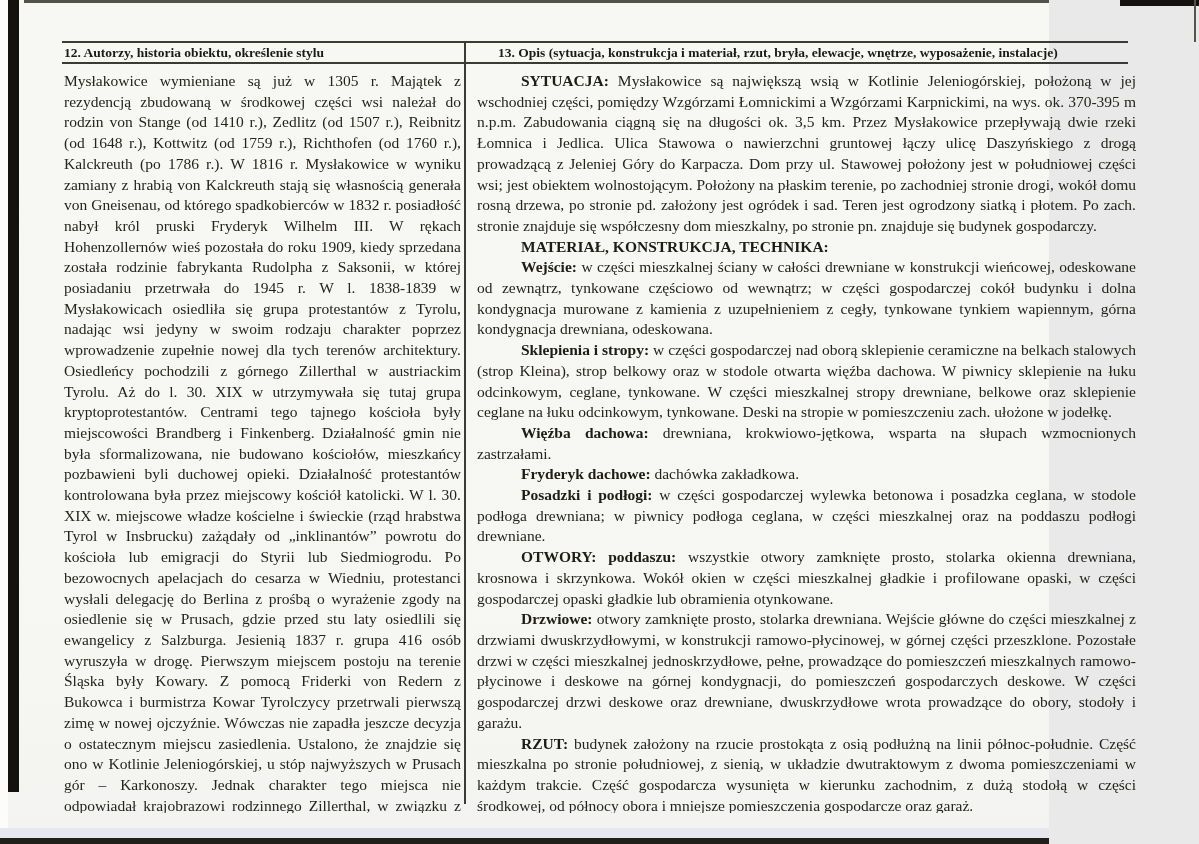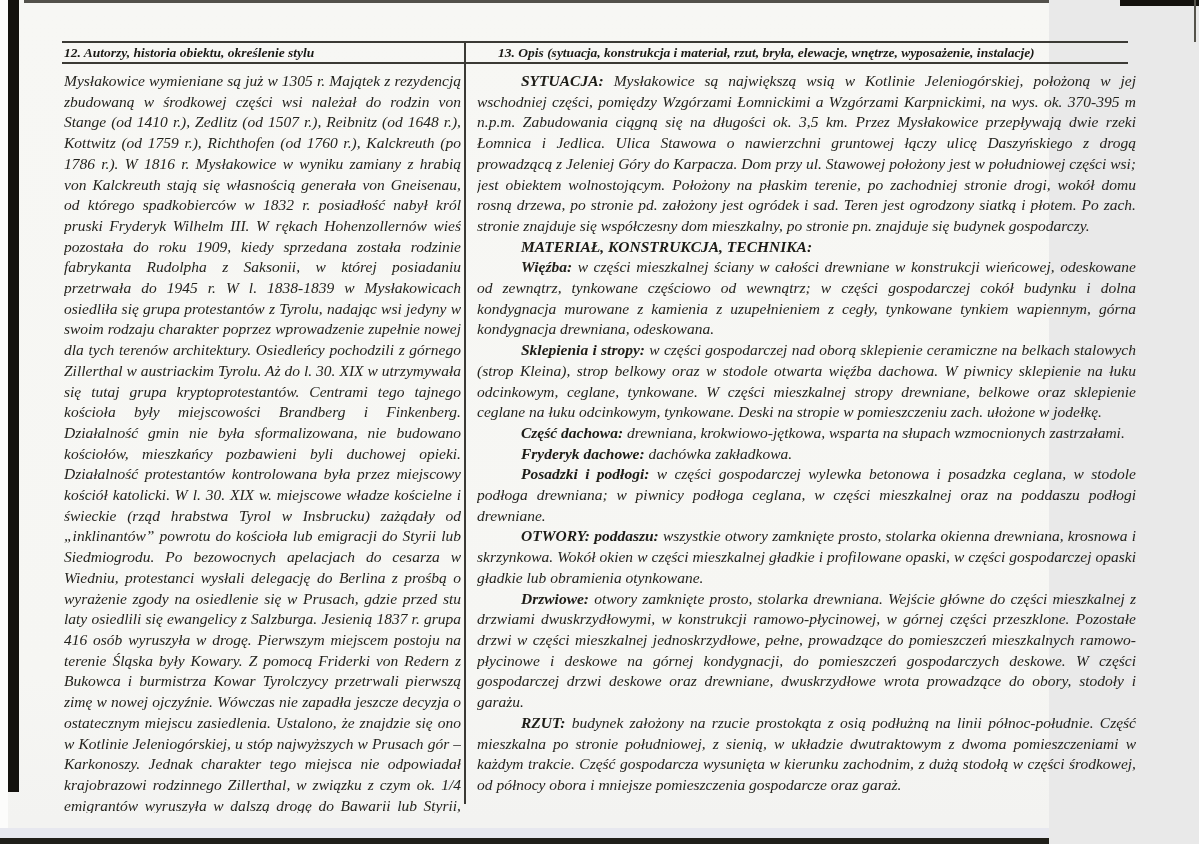--- a/index.html
+++ b/index.html
@@ -14,21 +14,20 @@
     width: 1199px; height: 844px;
     overflow: hidden;
     background: #e9e9e9;
   }
   .scan {
     position: relative;
     width: 1049px; height: 844px;
     background: linear-gradient(180deg, #f7f7f4 0%, var(--paper) 80%, #f3f3f1 97%);
     font-family: "Liberation Serif", "DejaVu Serif", serif;
     color: var(--ink);
-    font-style: italic;
   }
   
   .edge-top        { position:absolute; left:24px; right:0; top:0; height:3px; background:#36342d; opacity:.85; }
   .edge-top-right  { position:absolute; left:1120px; width:79px; top:0; height:6px; background:var(--scan-edge); }
   .edge-right-mark { position:absolute; left:1194px; width:2px; top:0; height:42px; background:#55534b; }
   .edge-left-white { position:absolute; left:0; top:0; width:8px; height:838px; background:#fcfcfb; }
   .edge-left-black { position:absolute; left:8px; top:0; width:11px; height:792px; background:var(--scan-edge); }
   .edge-bottom-strip { position:absolute; left:0; right:0; top:828px; height:10px; background:#e7e8ef; }
   .edge-bottom-band  { position:absolute; left:0; right:0; top:838px; height:6px; background:#201f1a; }
   
@@ -77,23 +76,23 @@
   <div class="hdr hdr-left">12. Autorzy, historia obiektu, określenie stylu</div>
   <div class="hdr hdr-right">13. Opis (sytuacja, konstrukcja i materiał, rzut, bryła, elewacje, wnętrze, wyposażenie, instalacje)</div>
 
   <div class="coltext col-hist">
     <p>Mysłakowice wymieniane są już w 1305 r. Majątek z rezydencją zbudowaną w środkowej części wsi należał do rodzin von Stange (od 1410 r.), Zedlitz (od 1507 r.), Reibnitz (od 1648 r.), Kottwitz (od 1759 r.), Richthofen (od 1760 r.), Kalckreuth (po 1786 r.). W 1816 r. Mysłakowice w wyniku zamiany z hrabią von Kalckreuth stają się własnością generała von Gneisenau, od którego spadkobierców w 1832 r. posiadłość nabył król pruski Fryderyk Wilhelm III. W rękach Hohenzollernów wieś pozostała do roku 1909, kiedy sprzedana została rodzinie fabrykanta Rudolpha z Saksonii, w której posiadaniu przetrwała do 1945 r. W l. 1838-1839 w Mysłakowicach osiedliła się grupa protestantów z Tyrolu, nadając wsi jedyny w swoim rodzaju charakter poprzez wprowadzenie zupełnie nowej dla tych terenów architektury. Osiedleńcy pochodzili z górnego Zillerthal w austriackim Tyrolu. Aż do l. 30. XIX w utrzymywała się tutaj grupa kryptoprotestantów. Centrami tego tajnego kościoła były miejscowości Brandberg i Finkenberg. Działalność gmin nie była sformalizowana, nie budowano kościołów, mieszkańcy pozbawieni byli duchowej opieki. Działalność protestantów kontrolowana była przez miejscowy kościół katolicki. W l. 30. XIX w. miejscowe władze kościelne i świeckie (rząd hrabstwa Tyrol w Insbrucku) zażądały od „inklinantów” powrotu do kościoła lub emigracji do Styrii lub Siedmiogrodu. Po bezowocnych apelacjach do cesarza w Wiedniu, protestanci wysłali delegację do Berlina z prośbą o wyrażenie zgody na osiedlenie się w Prusach, gdzie przed stu laty osiedlili się ewangelicy z Salzburga. Jesienią 1837 r. grupa 416 osób wyruszyła w drogę. Pierwszym miejscem postoju na terenie Śląska były Kowary. Z pomocą Friderki von Redern z Bukowca i burmistrza Kowar Tyrolczycy przetrwali pierwszą zimę w nowej ojczyźnie. Wówczas nie zapadła jeszcze decyzja o ostatecznym miejscu zasiedlenia. Ustalono, że znajdzie się ono w Kotlinie Jeleniogórskiej, u stóp najwyższych w Prusach gór – Karkonoszy. Jednak charakter tego miejsca nie odpowiadał krajobrazowi rodzinnego Zillerthal, w związku z czym ok. 1/4 emigrantów wyruszyła w dalszą drogę do Bawarii lub Styrii, część za ocean.</p>
   </div>
 
   <div class="coltext col-desc">
       <p class="sec"><b>SYTUACJA:</b> Mysłakowice są największą wsią w Kotlinie Jeleniogórskiej, położoną w jej wschodniej części, pomiędzy Wzgórzami Łomnickimi a Wzgórzami Karpnickimi, na wys. ok. 370-395 m n.p.m. Zabudowania ciągną się na długości ok. 3,5 km. Przez Mysłakowice przepływają dwie rzeki Łomnica i Jedlica. Ulica Stawowa o nawierzchni gruntowej łączy ulicę Daszyńskiego z drogą prowadzącą z Jeleniej Góry do Karpacza. Dom przy ul. Stawowej położony jest w południowej części wsi; jest obiektem wolnostojącym. Położony na płaskim terenie, po zachodniej stronie drogi, wokół domu rosną drzewa, po stronie pd. założony jest ogródek i sad. Teren jest ogrodzony siatką i płotem. Po zach. stronie znajduje się współczesny dom mieszkalny, po stronie pn. znajduje się budynek gospodarczy.</p>
       <p class="sec"><b>MATERIAŁ, KONSTRUKCJA, TECHNIKA:</b></p>
-      <p class="sec"><b>Więźba:</b> w części mieszkalnej ściany w całości drewniane w konstrukcji wieńcowej, odeskowane od zewnątrz, tynkowane częściowo od wewnątrz; w części gospodarczej cokół budynku i dolna kondygnacja murowane z kamienia z uzupełnieniem z cegły, tynkowane tynkiem wapiennym, górna kondygnacja drewniana, odeskowana.</p>
+      <p class="sec"><b>Wejście:</b> w części mieszkalnej ściany w całości drewniane w konstrukcji wieńcowej, odeskowane od zewnątrz, tynkowane częściowo od wewnątrz; w części gospodarczej cokół budynku i dolna kondygnacja murowane z kamienia z uzupełnieniem z cegły, tynkowane tynkiem wapiennym, górna kondygnacja drewniana, odeskowana.</p>
       <p class="sec"><b>Sklepienia i stropy:</b> w części gospodarczej nad oborą sklepienie ceramiczne na belkach stalowych (strop Kleina), strop belkowy oraz w stodole otwarta więźba dachowa. W piwnicy sklepienie na łuku odcinkowym, ceglane, tynkowane. W części mieszkalnej stropy drewniane, belkowe oraz sklepienie ceglane na łuku odcinkowym, tynkowane. Deski na stropie w pomieszczeniu zach. ułożone w jodełkę.</p>
-      <p class="sec"><b>Część dachowa:</b> drewniana, krokwiowo-jętkowa, wsparta na słupach wzmocnionych zastrzałami.</p>
+      <p class="sec"><b>Więźba dachowa:</b> drewniana, krokwiowo-jętkowa, wsparta na słupach wzmocnionych zastrzałami.</p>
       <p class="sec"><b>Fryderyk dachowe:</b> dachówka zakładkowa.</p>
       <p class="sec"><b>Posadzki i podłogi:</b> w części gospodarczej wylewka betonowa i posadzka ceglana, w stodole podłoga drewniana; w piwnicy podłoga ceglana, w części mieszkalnej oraz na poddaszu podłogi drewniane.</p>
       <p class="sec"><b>OTWORY: poddaszu:</b> wszystkie otwory zamknięte prosto, stolarka okienna drewniana, krosnowa i skrzynkowa. Wokół okien w części mieszkalnej gładkie i profilowane opaski, w części gospodarczej opaski gładkie lub obramienia otynkowane.</p>
       <p class="sec"><b>Drzwiowe:</b> otwory zamknięte prosto, stolarka drewniana. Wejście główne do części mieszkalnej z drzwiami dwuskrzydłowymi, w konstrukcji ramowo-płycinowej, w górnej części przeszklone. Pozostałe drzwi w części mieszkalnej jednoskrzydłowe, pełne, prowadzące do pomieszczeń mieszkalnych ramowo-płycinowe i deskowe na górnej kondygnacji, do pomieszczeń gospodarczych deskowe. W części gospodarczej drzwi deskowe oraz drewniane, dwuskrzydłowe wrota prowadzące do obory, stodoły i garażu.</p>
       <p class="sec"><b>RZUT:</b> budynek założony na rzucie prostokąta z osią podłużną na linii północ-południe. Część mieszkalna po stronie południowej, z sienią, w układzie dwutraktowym z dwoma pomieszczeniami w każdym trakcie. Część gospodarcza wysunięta w kierunku zachodnim, z dużą stodołą w części środkowej, od północy obora i mniejsze pomieszczenia gospodarcze oraz garaż.</p>
     </div>
 
 </div>
 
 </body></html>

